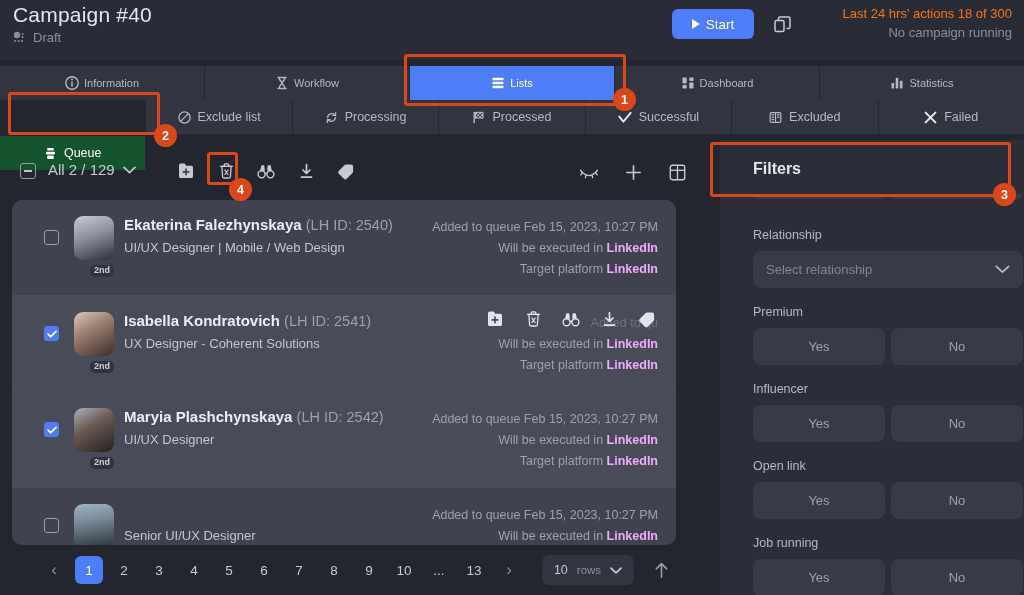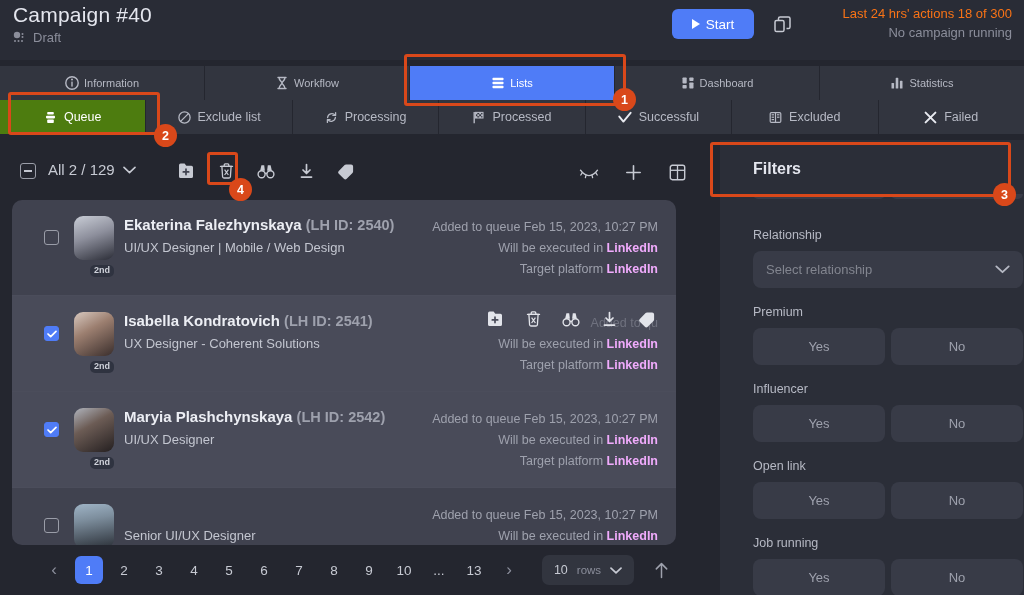--- a/index.html
+++ b/index.html
@@ -70,21 +70,21 @@
     position: absolute; left: 0; top: 100px; width: 1024px; height: 34px;
     display: flex;
   }
   .tab-s {
     flex: 1; height: 34px; background: #32353f;
     display: flex; align-items: center; justify-content: center; gap: 7px;
     font-size: 12.5px; color: #b6b9c4; cursor: pointer;
     border-right: 1px solid #24262f;
   }
   .tab-s:last-child { border-right: none; }
-  .tab-s.active { background: #4d7c0f; color: #fff; }
+  .tab-s.active { background: #14532d; color: #fff; margin-top: 36px; }
   .ticon { display: inline-flex; align-items: center; }
 
   
   .toolbar {
     position: absolute; left: 0; top: 150px; width: 688px; height: 44px;
   }
   .sel-box {
     position: absolute; left: 20px; top: 13px; width: 16px; height: 16px;
     border: 1.6px solid #9a9da8; border-radius: 3px; cursor: pointer;
     display: flex; align-items: center; justify-content: center;
@@ -134,21 +134,21 @@
   }
   .badge-2nd {
     position: absolute; left: 16px; top: 29px;
     background: #2f3340; color: #cfd2da; font-size: 9px; font-weight: 700;
     border-radius: 5px; padding: 1px 4px 2px; line-height: 1; margin-top: 20px;
   }
   .p-name {
     position: absolute; left: 112px; top: 16px;
     font-size: 15px; font-weight: 700; color: #eceef4; white-space: nowrap;
   }
-  .p-name .lhid { font-weight: 700; color: #9ea1ad; font-size: 14.5px; }
+  .p-name .lhid { font-weight: 400; color: #9ea1ad; font-size: 14.5px; }
   .p-role {
     position: absolute; left: 112px; top: 40px;
     font-size: 13px; color: #c3c6d0;
   }
   .r-meta { position: absolute; right: 18px; top: 17px; text-align: right; }
   .r-meta div { font-size: 12.5px; color: #9ea1ad; line-height: 21px; text-align: right; }
   .r-meta b { color: #f0abfc; font-weight: 700; }
   .row-hover-icons {
     position: absolute; right: 18px; top: 12px;
     display: flex; align-items: center; gap: 16px;

